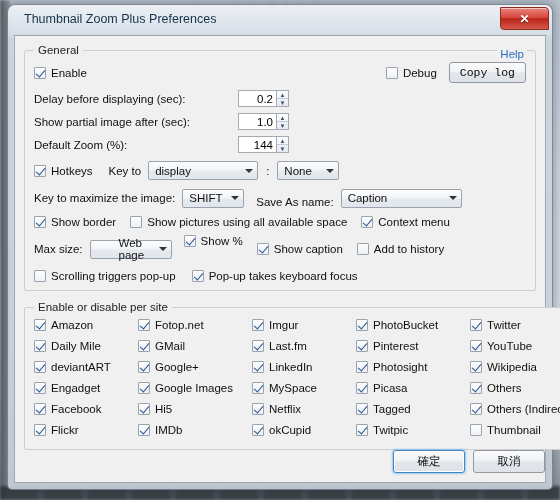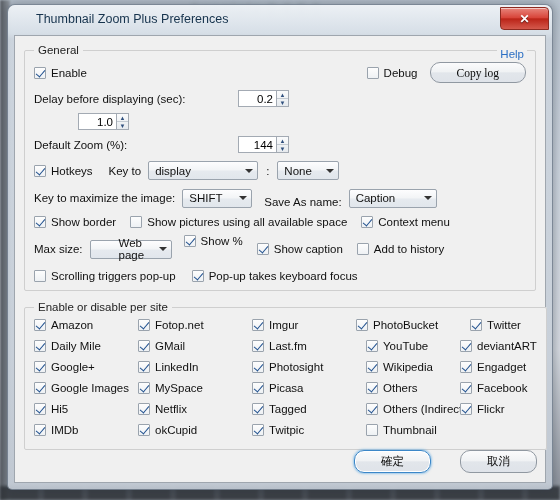--- a/index.html
+++ b/index.html
@@ -57,21 +57,21 @@
                 0 0 10px 3px rgba(40,50,62,.35);
     box-sizing: border-box;
     padding: 0;
   }
   #titlebar {
     position: relative;
     height: 30px;
   }
   #title-text {
     position: absolute;
-    left: 28px; top: 7px;
+    left: 16px; top: 7px;
     font-size: 12.5px;
     color: #16334d;
     white-space: nowrap;
   }
   #close-button {
     position: absolute;
     right: 3px; top: 2px;
     width: 47px; height: 21px;
     border-radius: 0 4px 0 4px;
     background: linear-gradient(180deg,#e8857c 0%,#d8453a 46%,#bb2418 52%,#d4594c 100%);
@@ -209,26 +209,26 @@
     width: 0; height: 0;
     border-left: 4px solid transparent;
     border-right: 4px solid transparent;
     border-top: 4px solid #333;
   }
 
   
   .btn {
     height: 21px;
     min-width: 62px;
-    padding: 0 26px;
+    padding: 0 10px;
     border: 1px solid #9098a1;
-    border-radius: 10px;
+    border-radius: 3px;
     background: linear-gradient(180deg,#fbfbfc 0%,#f0f2f4 46%,#e2e6eb 52%,#dfe3e9 100%);
     font-size: 11.5px;
-    font-family: Liberation Serif, serif;
+    font-family: Liberation Mono, monospace;
     color: #0b0b0b;
     cursor: pointer;
     display: inline-flex; align-items: center; justify-content: center;
     box-sizing: border-box;
   }
   .btn.default {
     border: 1px solid #3c87c8;
     box-shadow: 0 0 2px 1px rgba(90,170,230,.55), inset 0 0 0 1px #fff;
   }
 
@@ -238,24 +238,24 @@
     grid-template-columns: 104px 114px 104px 104px auto;
     row-gap: 6px;
     column-gap: 0px;
   }
   #site-grid .cell { min-height: 15px; }
   .col5-shift { padding-left: 10px; }
 
   
   #footer {
     position: absolute;
-    right: 8px;
+    right: 0;
     bottom: 9px;
     display: flex;
-    gap: 29px;
+    gap: 8px;
   }
   #footer .btn { min-width: 72px; height: 23px; }
 </style>
 </head>
 <body>
 
 <div id="desktop">
   <div id="bg-strip-left"></div>
   <div id="bg-blur-text">Annotate 2.4.0.1</div>
   <div id="bg-strip-bottom"></div>
@@ -294,20 +294,21 @@
         <span class="spin">
           <input value="0.2" style="">
           <span class="arrows">
             <span>▲</span>
             <span>▼</span>
           </span>
         </span>
       </div>
 
       <div class="row">
+        <span class="lab" style="width:160px;">Show partial image after (sec):</span>
         <span class="spin">
           <input value="1.0" style="">
           <span class="arrows">
             <span>▲</span>
             <span>▼</span>
           </span>
         </span>
       </div>
 
       <div class="row">
@@ -333,26 +334,26 @@
         </span>
         <span class="lab" style="margin:0 8px;">:</span>
         <span class="dd" style="width:62px;text-align:right;">
           <span>None</span>
           <span class="caret"></span>
         </span>
       </div>
 
       <div class="row" style="margin-top:8px;">
         <span class="lab" style="margin-right:7px;">Key to maximize the image:</span>
-        <span class="dd" style="width:70px;">
+        <span class="dd" style="width:62px;">
           <span>SHIFT</span>
           <span class="caret"></span>
         </span>
         <span class="lab" style="margin:8px 7px 0 12px;">Save As name:</span>
-        <span class="dd" style="width:88px;text-align:center;">
+        <span class="dd" style="width:121px;text-align:center;">
           <span>Caption</span>
           <span class="caret"></span>
         </span>
       </div>
 
       <div class="row" style="margin-top:8px;">
         <div class="cb checked" style="margin-right:14px;">
           <span class="box"></span>
           <span class="lbl">Show border</span>
         </div>
@@ -426,20 +427,24 @@
               <span class="lbl">Daily Mile</span>
             </div></div>
           <div class="cell"><div class="cb checked">
               <span class="box"></span>
               <span class="lbl">GMail</span>
             </div></div>
           <div class="cell"><div class="cb checked">
               <span class="box"></span>
               <span class="lbl">Last.fm</span>
             </div></div>
+          <div class="cell"><div class="cb checked">
+              <span class="box"></span>
+              <span class="lbl">Pinterest</span>
+            </div></div>
           <div class="cell col5-shift"><div class="cb checked">
               <span class="box"></span>
               <span class="lbl">YouTube</span>
             </div></div>
           <div class="cell"><div class="cb checked">
               <span class="box"></span>
               <span class="lbl">deviantART</span>
             </div></div>
           <div class="cell"><div class="cb checked">
               <span class="box"></span>

